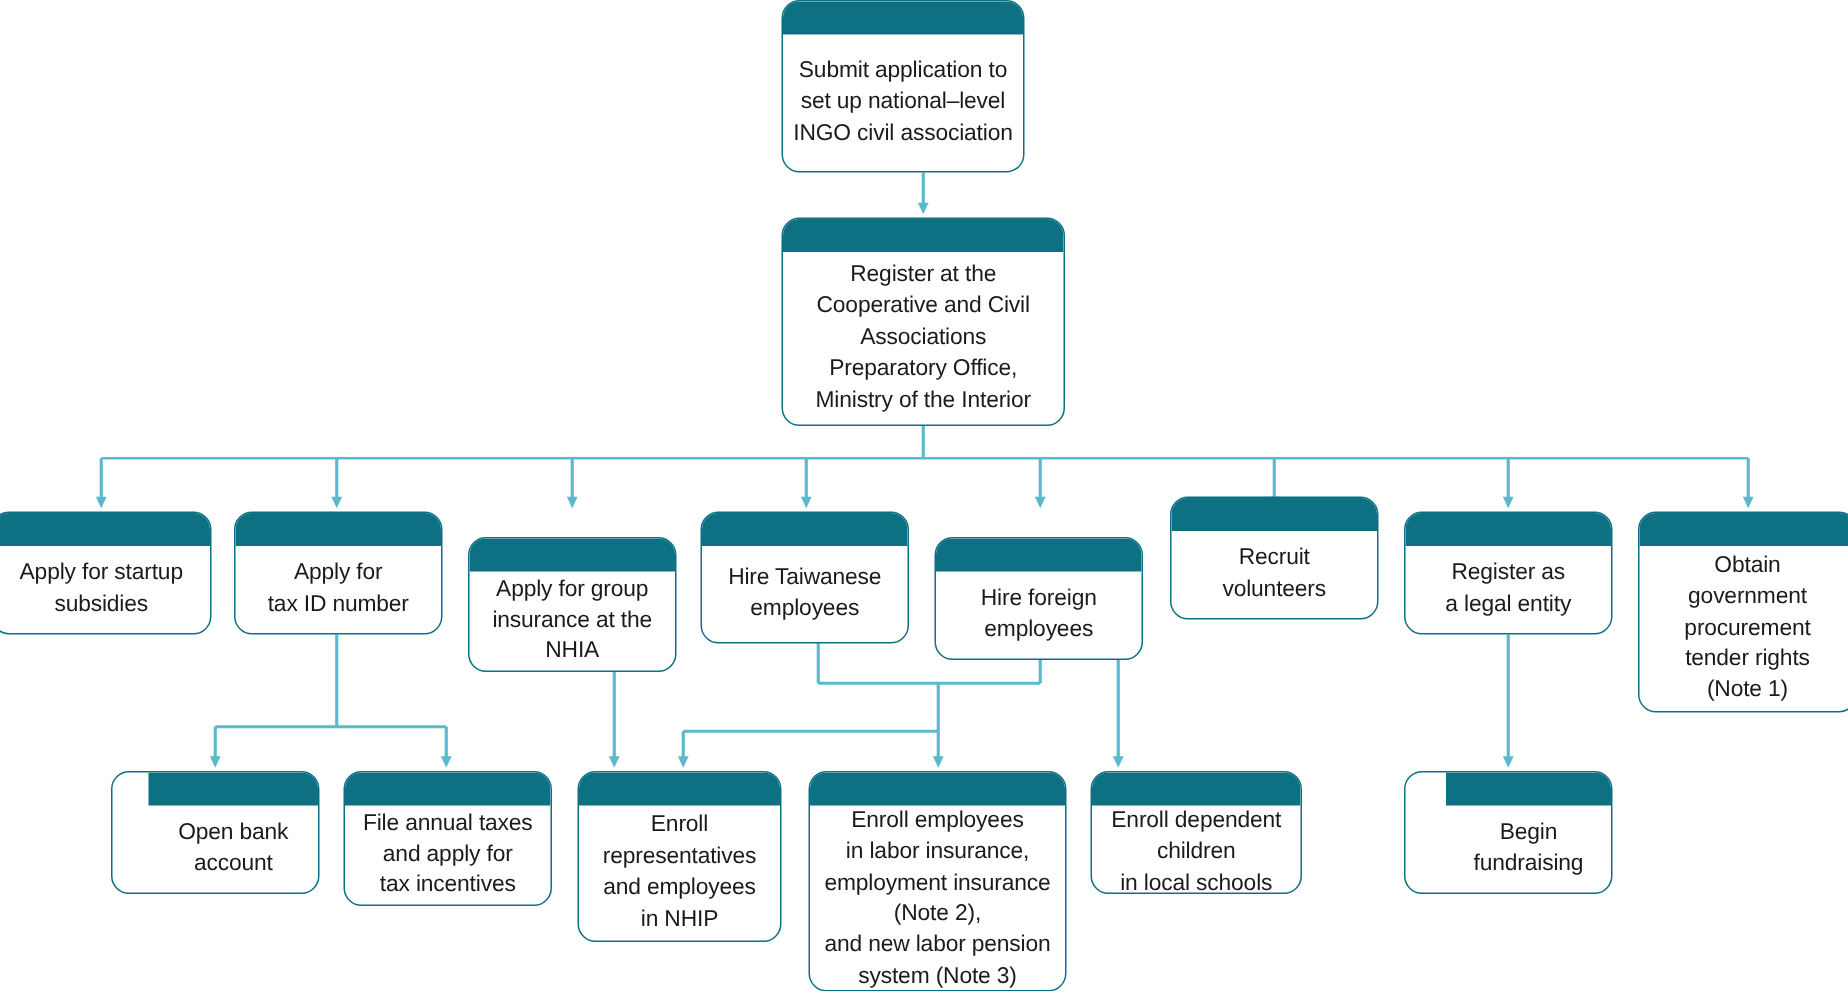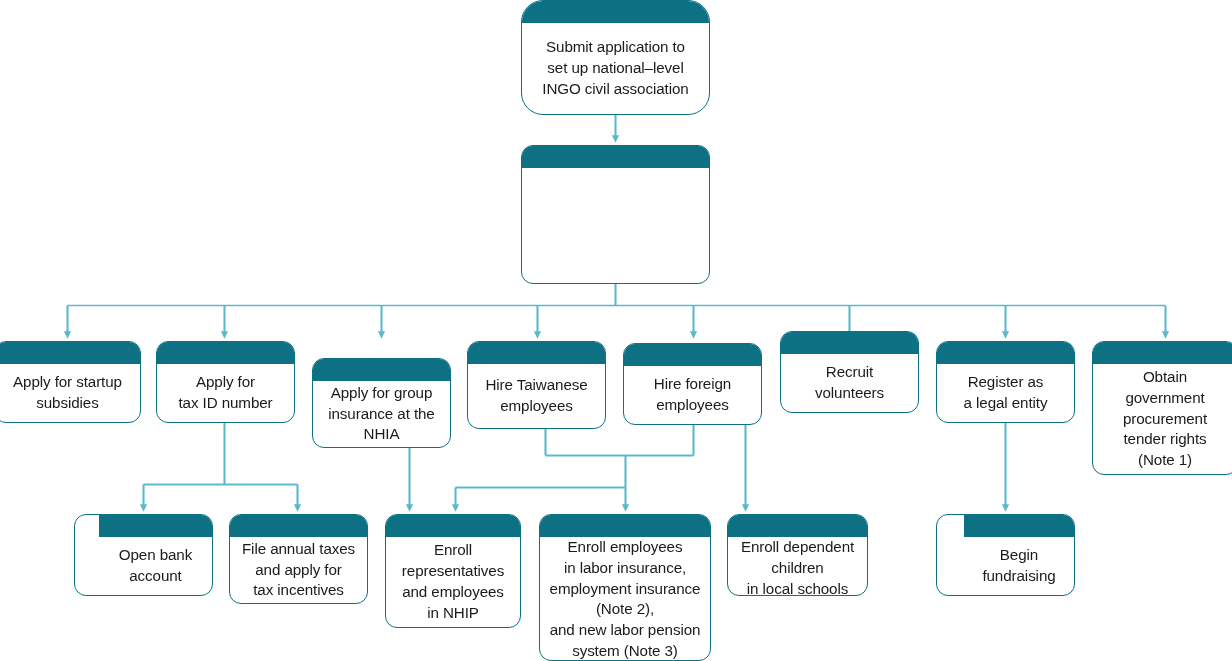--- a/index.html
+++ b/index.html
@@ -90,29 +90,34 @@
       <path d="M625.5,455.5 L625.5,487.5 M455.5,487.5 L625.5,487.5"></path>
       <path d="M455.5,487.5 L455.5,508" marker-end="url(#arrow)"></path>
       <path d="M625.5,487.5 L625.5,508" marker-end="url(#arrow)"></path>
 
       <path d="M745.5,423 L745.5,508" marker-end="url(#arrow)"></path>
 
       <path d="M1005.5,423 L1005.5,508" marker-end="url(#arrow)"></path>
     </g>
   </svg>
 
-  <div class="node" style="left:521px; top:0px; width:189px; height:115px;border-radius:22px;">
+  <div class="node" style="left:521px; top:0px; width:162px; height:115px;">
     <div class="cap" style="height:22px;"></div>
     <div class="body">Submit application to
 set up national–level
 INGO civil association</div>
   </div>
 
   <div class="node" style="left:521px; top:145px; width:189px; height:139px;">
     <div class="cap" style="height:22px;"></div>
+    <div class="body">Register at the
+Cooperative and Civil
+Associations
+Preparatory Office,
+Ministry of the Interior</div>
   </div>
 
   <div class="node" style="left:-6px; top:341px; width:147px; height:82px;">
     <div class="cap" style="height:22px;"></div>
     <div class="body">Apply for startup
 subsidies</div>
   </div>
 
   <div class="node" style="left:156px; top:341px; width:139px; height:82px;">
     <div class="cap" style="height:22px;"></div>
@@ -126,21 +131,21 @@
 insurance at the
 NHIA</div>
   </div>
 
   <div class="node" style="left:467px; top:341px; width:139px; height:88px;">
     <div class="cap" style="height:22px;"></div>
     <div class="body">Hire Taiwanese
 employees</div>
   </div>
 
-  <div class="node" style="left:623px; top:343px; width:139px; height:82px;">
+  <div class="node" style="left:623px; top:358px; width:139px; height:82px;">
     <div class="cap" style="height:22px;"></div>
     <div class="body">Hire foreign
 employees</div>
   </div>
 
   <div class="node" style="left:780px; top:331px; width:139px; height:82px;">
     <div class="cap" style="height:22px;"></div>
     <div class="body">Recruit
 volunteers</div>
   </div>

